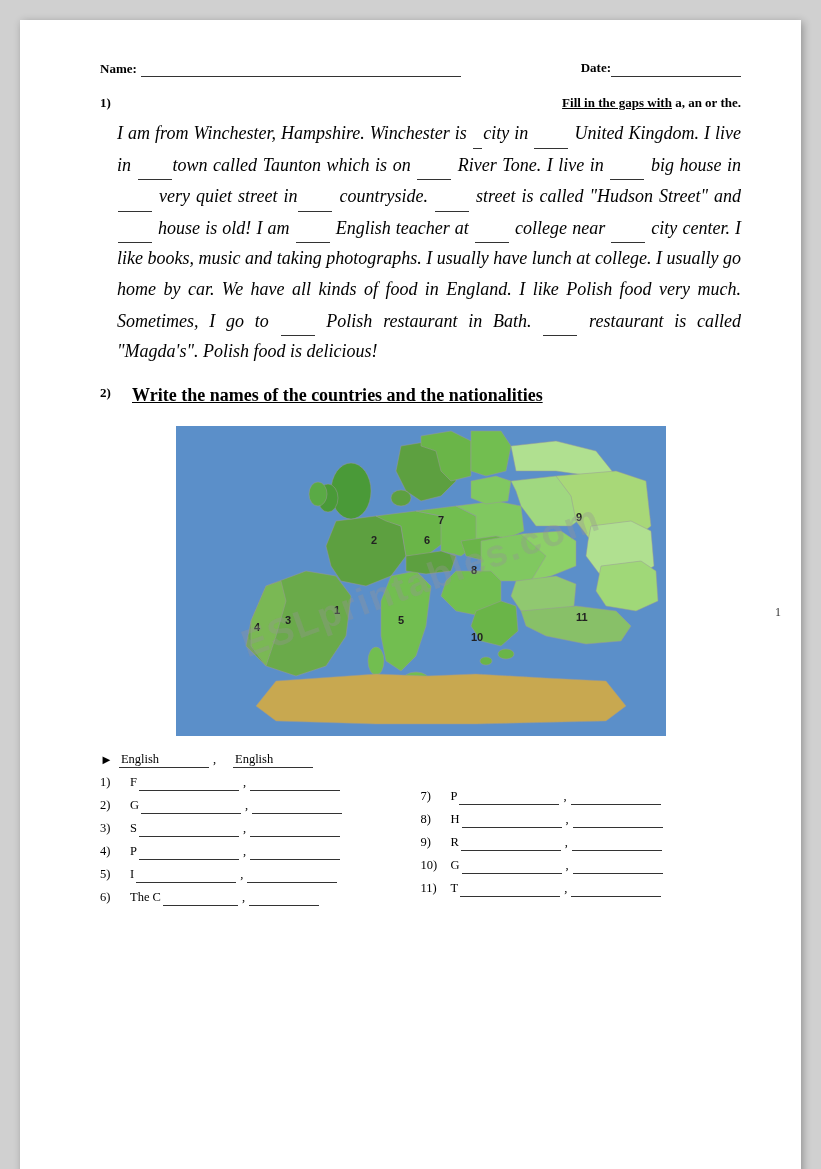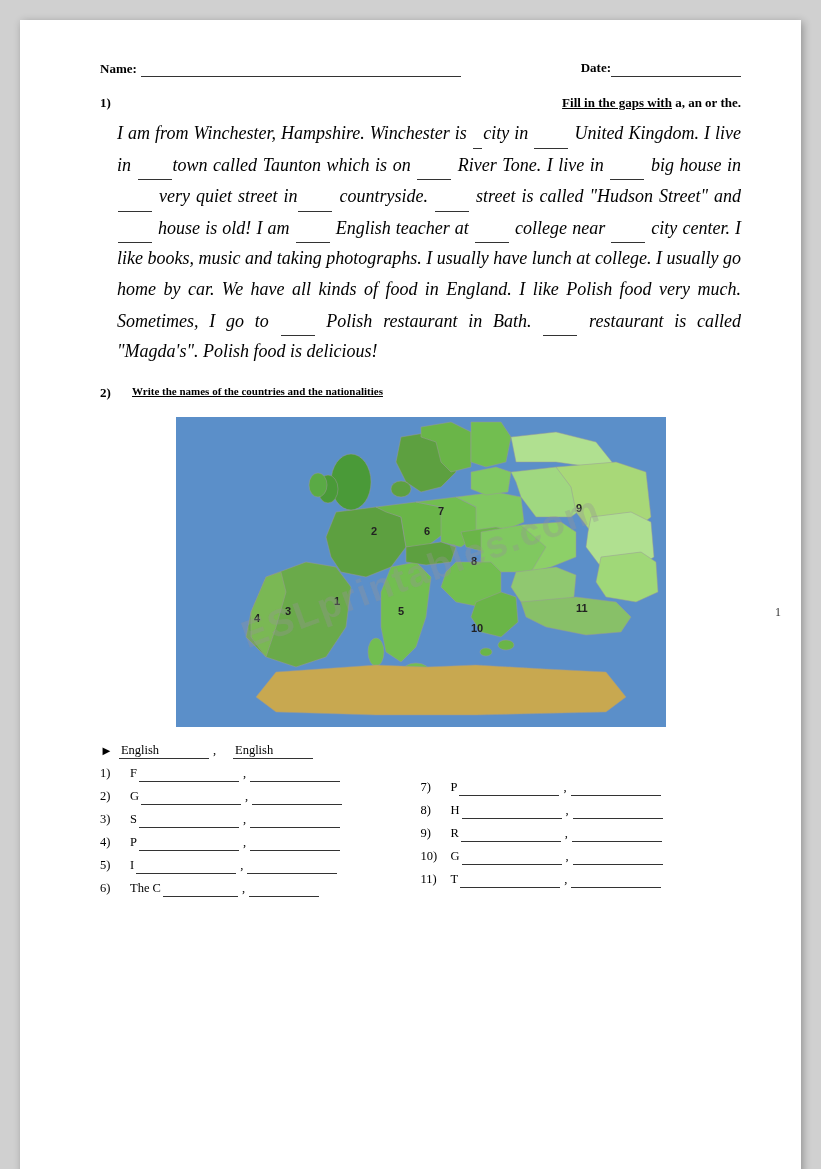--- a/index.html
+++ b/index.html
@@ -95,21 +95,21 @@
       display: inline-block;
       border-bottom: 1px solid #333;
       vertical-align: bottom;
       margin: 0 1px;
       font-style: italic;
       font-size: 12.5px;
       color: #222;
     }
 
     .section2-title {
-      font-size: 11px;
+      font-size: 18px;
       font-weight: bold;
       text-decoration: underline;
       margin-bottom: 10px;
     }
     .map-container {
       width: 490px;
       height: 310px;
       margin: 0 auto 16px auto;
       position: relative;
       overflow: hidden;

